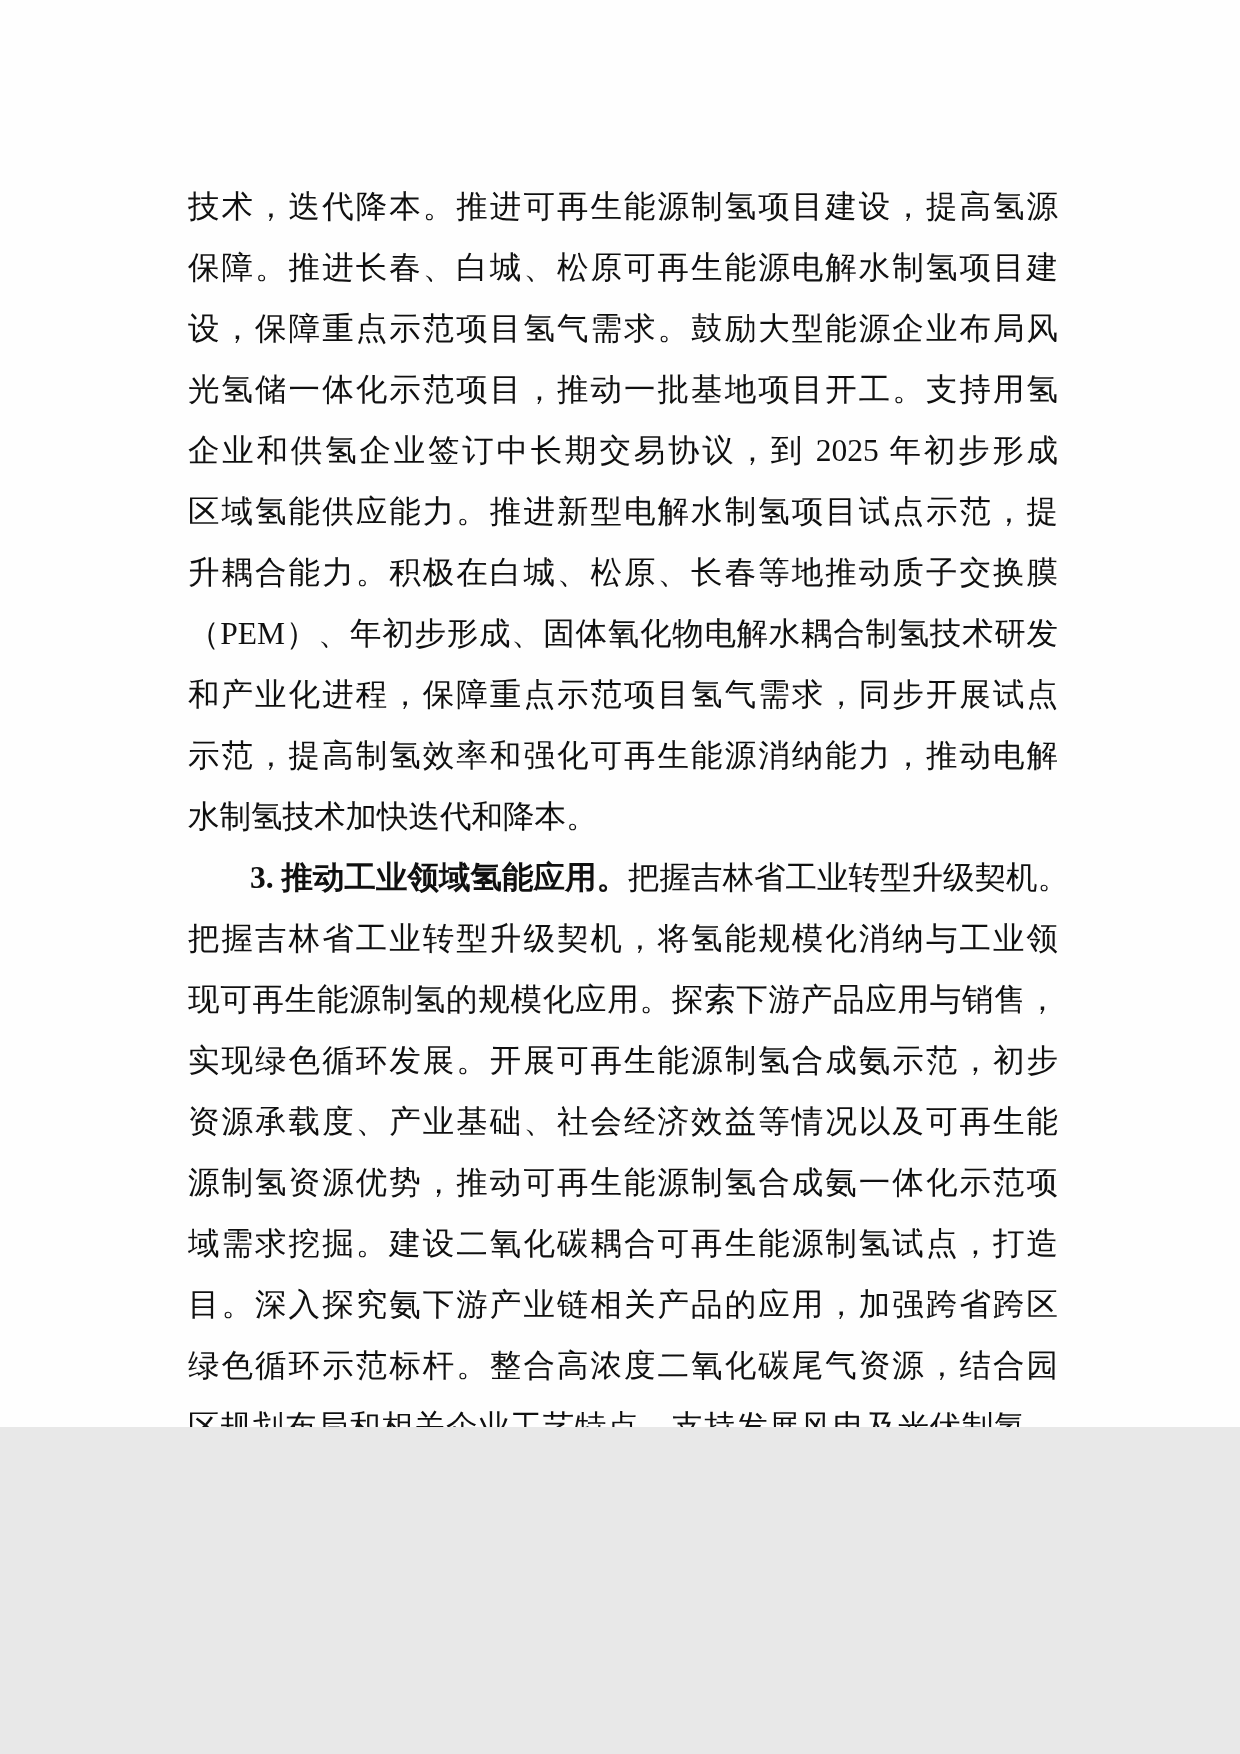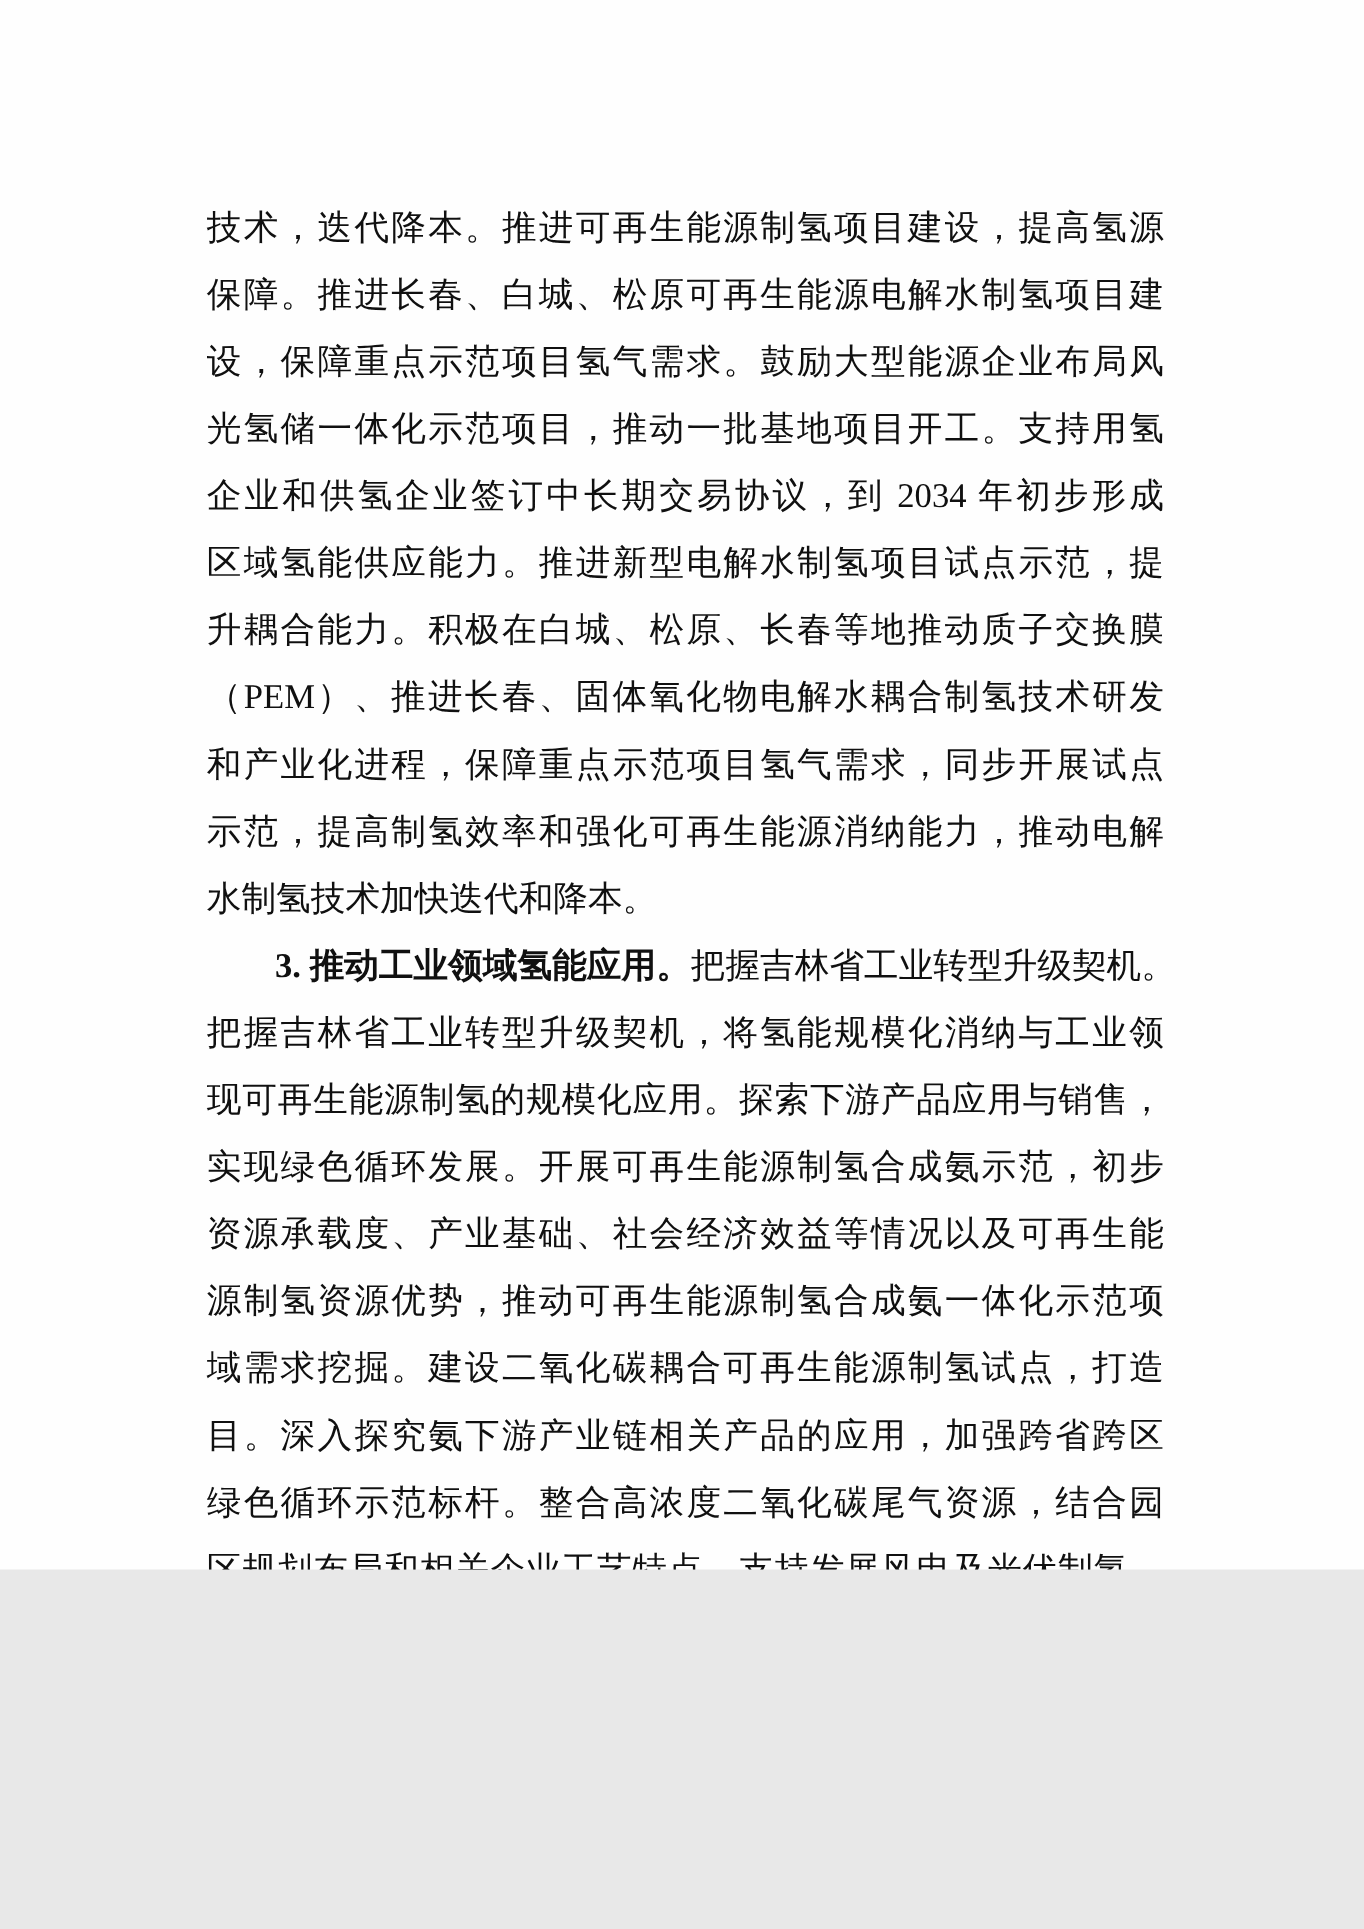--- a/index.html
+++ b/index.html
@@ -54,24 +54,24 @@
 </style>
 </head>
 <body>
 
 <div class="page">
   <div class="text-block">
     <div class="line">技术，迭代降本。推进可再生能源制氢项目建设，提高氢源</div>
     <div class="line">保障。推进长春、白城、松原可再生能源电解水制氢项目建</div>
     <div class="line">设，保障重点示范项目氢气需求。鼓励大型能源企业布局风</div>
     <div class="line">光氢储一体化示范项目，推动一批基地项目开工。支持用氢</div>
-    <div class="line">企业和供氢企业签订中长期交易协议，到 2034 年初步形成</div>
+    <div class="line">企业和供氢企业签订中长期交易协议，到 2025 年初步形成</div>
     <div class="line">区域氢能供应能力。推进新型电解水制氢项目试点示范，提</div>
     <div class="line">升耦合能力。积极在白城、松原、长春等地推动质子交换膜</div>
-    <div class="line">（PEM）、推进长春、固体氧化物电解水耦合制氢技术研发</div>
+    <div class="line">（PEM）、年初步形成、固体氧化物电解水耦合制氢技术研发</div>
     <div class="line">和产业化进程，保障重点示范项目氢气需求，同步开展试点</div>
     <div class="line">示范，提高制氢效率和强化可再生能源消纳能力，推动电解</div>
     <div class="line para-end">水制氢技术加快迭代和降本。</div>
     <div class="line heading-line"><span class="heading-bold">3. 推动工业领域氢能应用。</span><span>把握吉林省工业转型升级契机。</span></div>
     <div class="line">把握吉林省工业转型升级契机，将氢能规模化消纳与工业领</div>
     <div class="line">现可再生能源制氢的规模化应用。探索下游产品应用与销售，</div>
     <div class="line">实现绿色循环发展。开展可再生能源制氢合成氨示范，初步</div>
     <div class="line">资源承载度、产业基础、社会经济效益等情况以及可再生能</div>
     <div class="line">源制氢资源优势，推动可再生能源制氢合成氨一体化示范项</div>
     <div class="line">域需求挖掘。建设二氧化碳耦合可再生能源制氢试点，打造</div>

